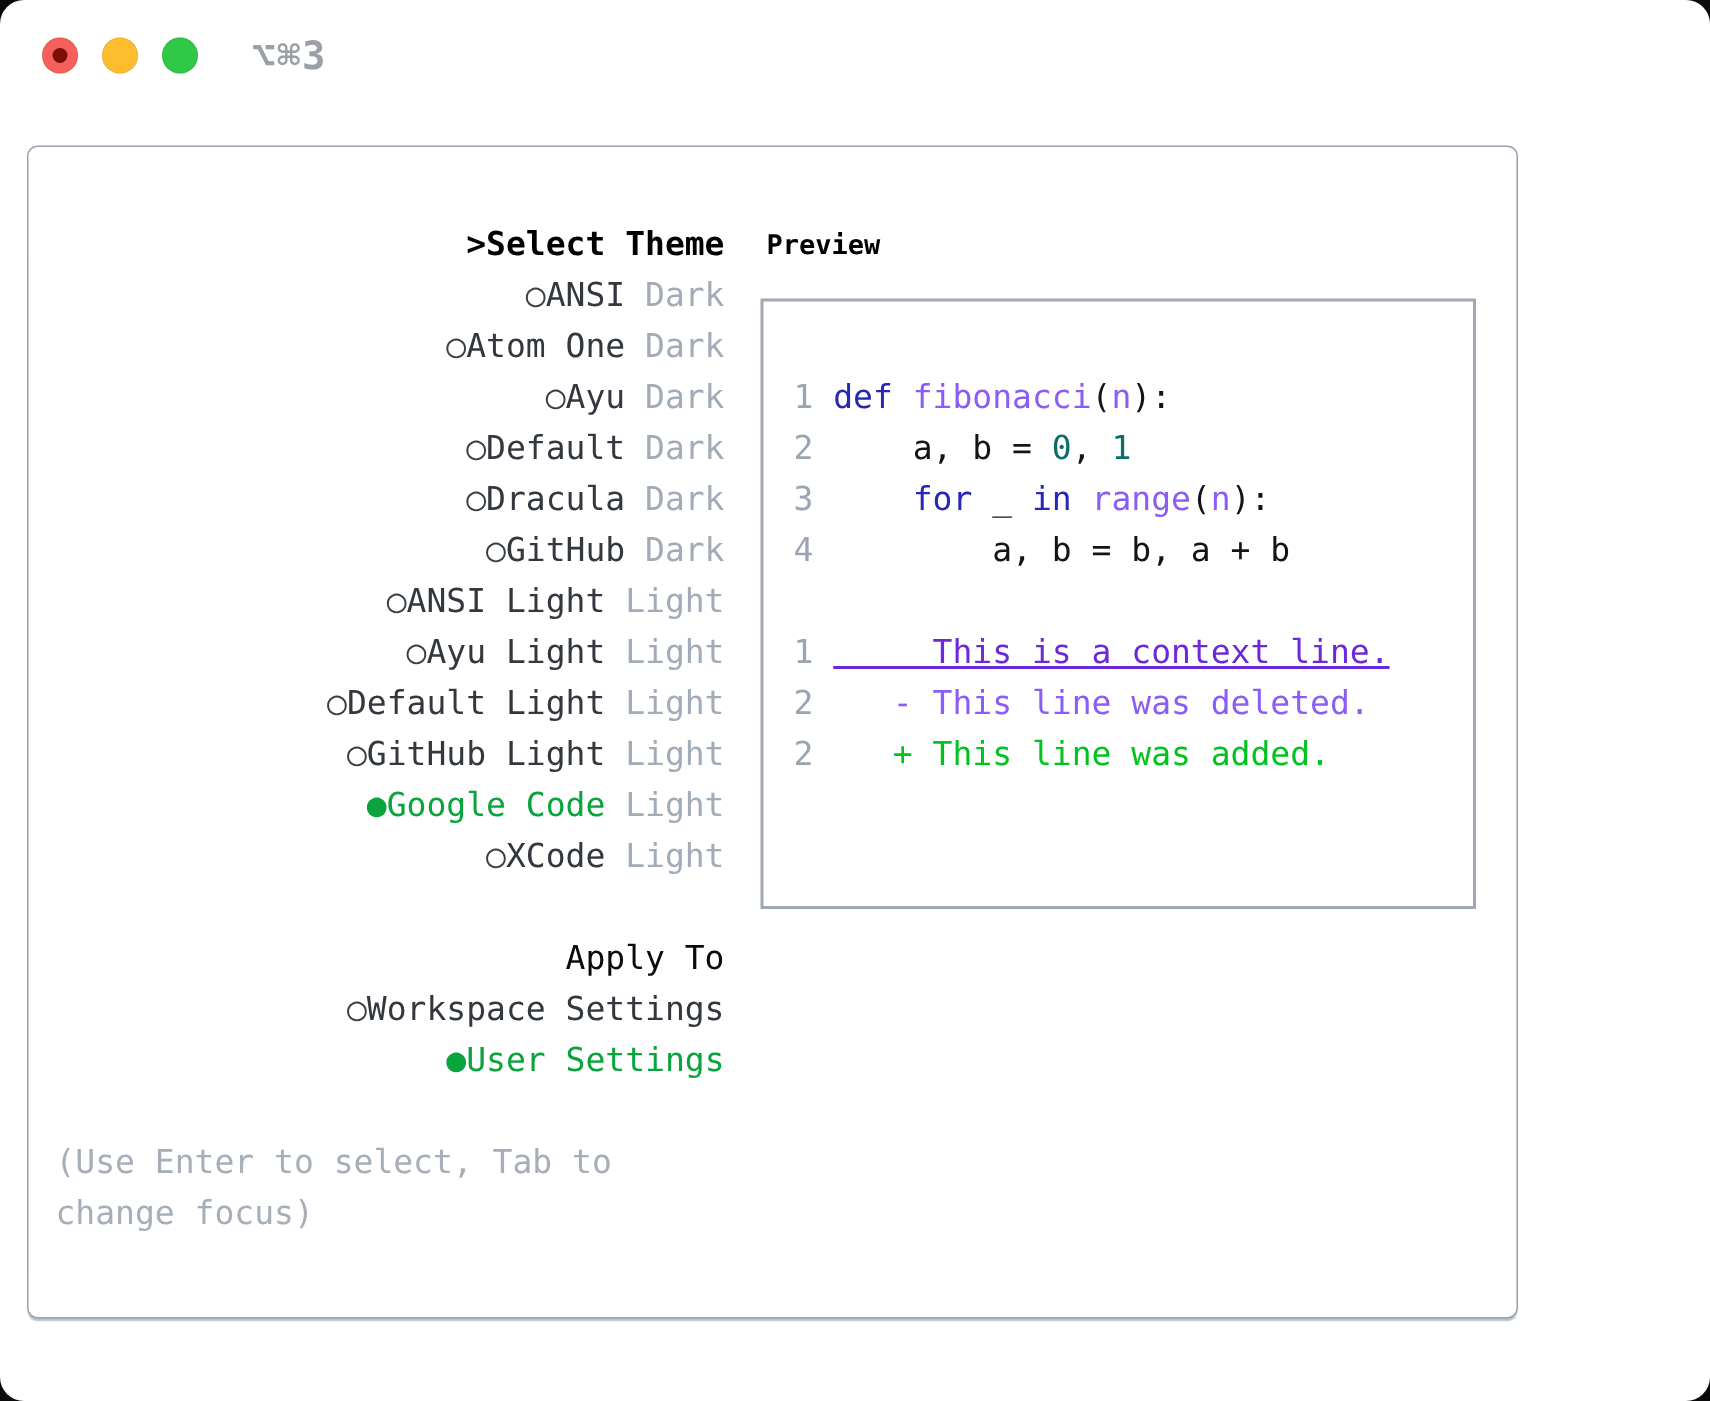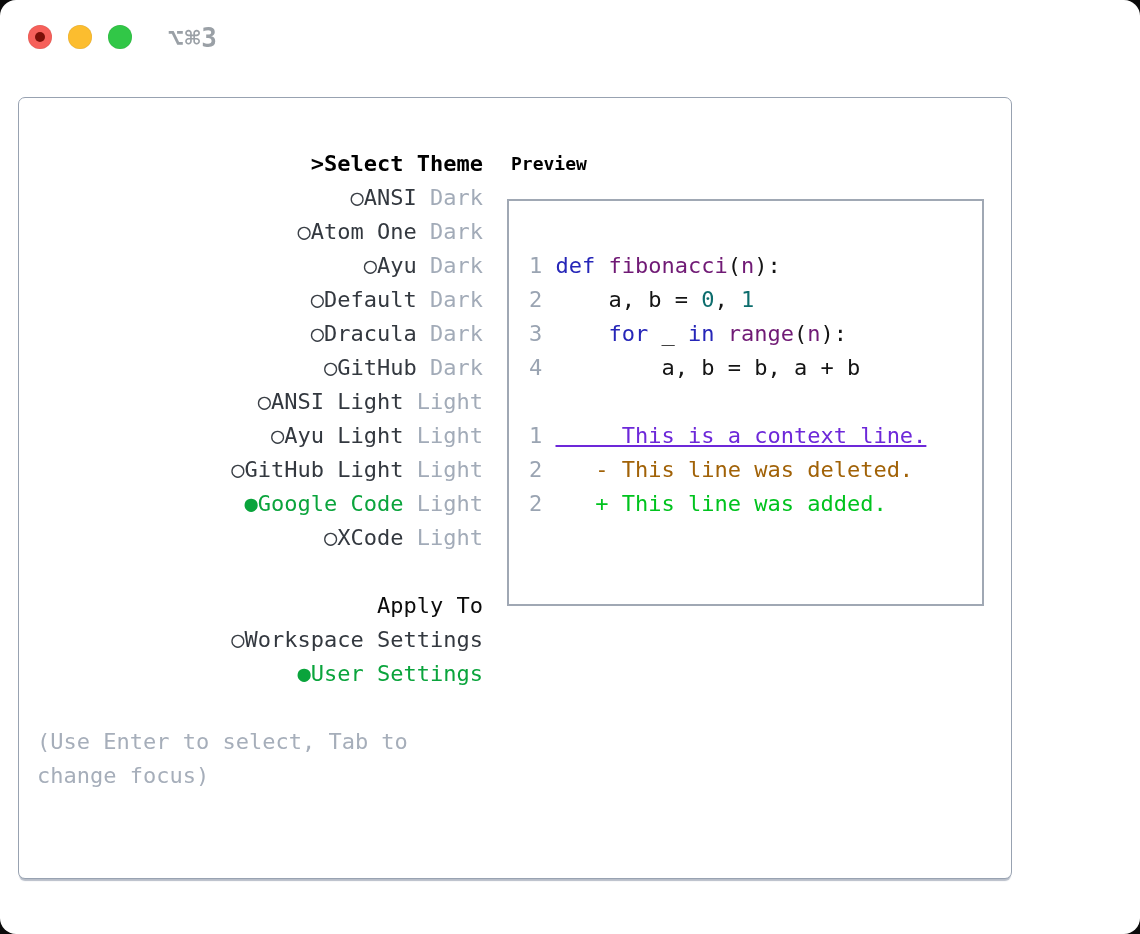--- a/index.html
+++ b/index.html
@@ -36,25 +36,25 @@
   .help{margin-top:0;width:424px;color:#a6aeba;white-space:normal;word-break:normal;}
 
   
   .preview-head{position:absolute;left:492px;top:49px;font-size:18px;line-height:34px;}
   .preview-box{position:absolute;left:488px;top:101px;width:477px;height:407px;box-sizing:border-box;
                border:2px solid #a0a8b4;background:#fff;}
   .code{padding:48px 0 0 20px;font-size:22px;line-height:34px;}
   .cl{height:34px;white-space:pre;}
   .ln{color:#9aa4b2;}
   .tk-kw{color:#2626b8;}
-  .tk-fn{color:#701a75;text-align:center;}
+  .tk-fn{color:#8b5cf6;text-align:center;}
   .tk-lit{color:#0d6d6d;}
   .tk-pl{color:#141414;}
   .tk-ctx{color:#6d28d9;text-decoration:underline;}
-  .tk-del{color:#a16207;margin-top:44px;}
+  .tk-del{color:#8b5cf6;margin-top:44px;}
   .tk-add{color:#00c31e;}
 </style>
 </head>
 <body>
 
 <div class="window">
   <div class="titlebar">
     <div class="lights">
       <span class="light red"></span>
       <span class="light yellow"></span>
@@ -70,20 +70,21 @@
 
       <div id="theme-list">
           <div class="row"><span class="mk">○</span><span class="nm">ANSI</span><span class="vr"> Dark</span></div>
           <div class="row"><span class="mk">○</span><span class="nm">Atom One</span><span class="vr"> Dark</span></div>
           <div class="row"><span class="mk">○</span><span class="nm">Ayu</span><span class="vr"> Dark</span></div>
           <div class="row"><span class="mk">○</span><span class="nm">Default</span><span class="vr"> Dark</span></div>
           <div class="row"><span class="mk">○</span><span class="nm">Dracula</span><span class="vr"> Dark</span></div>
           <div class="row"><span class="mk">○</span><span class="nm">GitHub</span><span class="vr"> Dark</span></div>
           <div class="row"><span class="mk">○</span><span class="nm">ANSI Light</span><span class="vr"> Light</span></div>
           <div class="row"><span class="mk">○</span><span class="nm">Ayu Light</span><span class="vr"> Light</span></div>
+          <div class="row"><span class="mk">○</span><span class="nm">Default Light</span><span class="vr"> Light</span></div>
           <div class="row"><span class="mk">○</span><span class="nm">GitHub Light</span><span class="vr"> Light</span></div>
           <div class="row"><span class="mk sel">●</span><span class="nm sel">Google Code</span><span class="vr"> Light</span></div>
           <div class="row"><span class="mk">○</span><span class="nm">XCode</span><span class="vr"> Light</span></div>
         </div>
 
       <div class="row blank"></div>
 
       <div class="row"><span class="mk"></span><span class="hd2">Apply To</span></div>
 
       <div id="apply-list">

